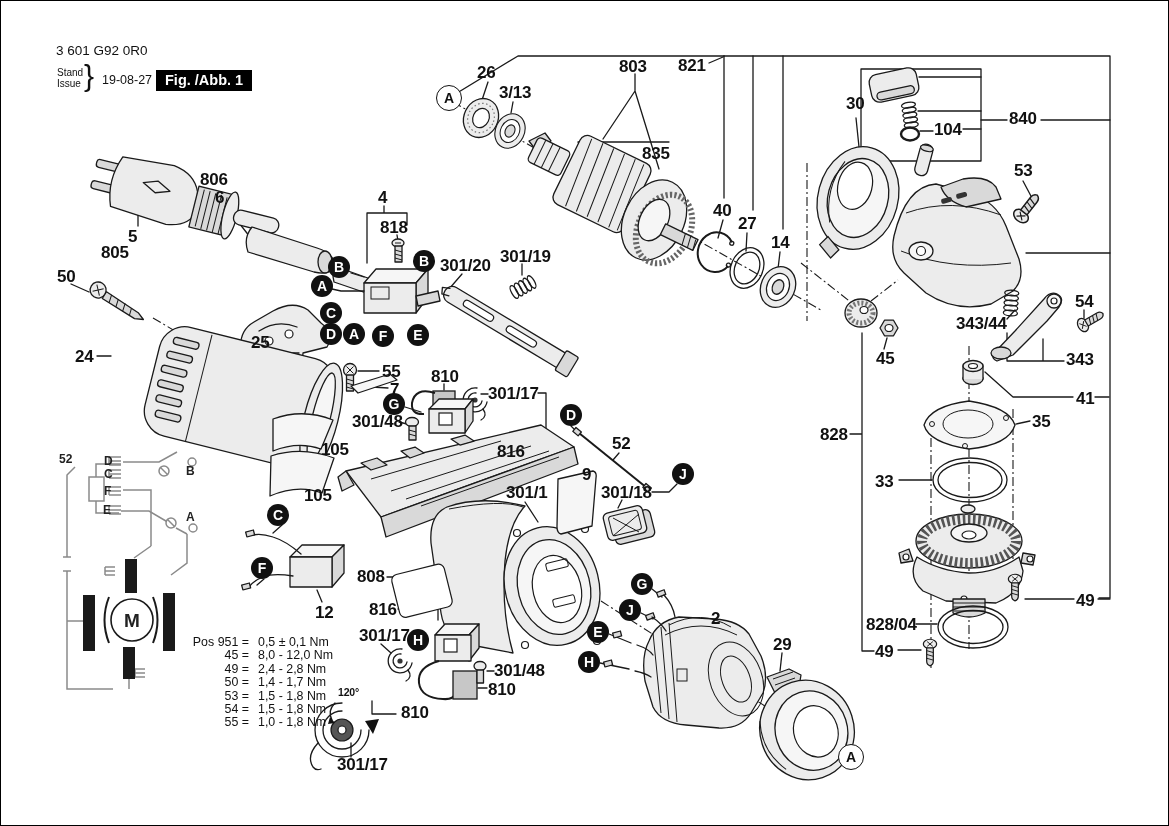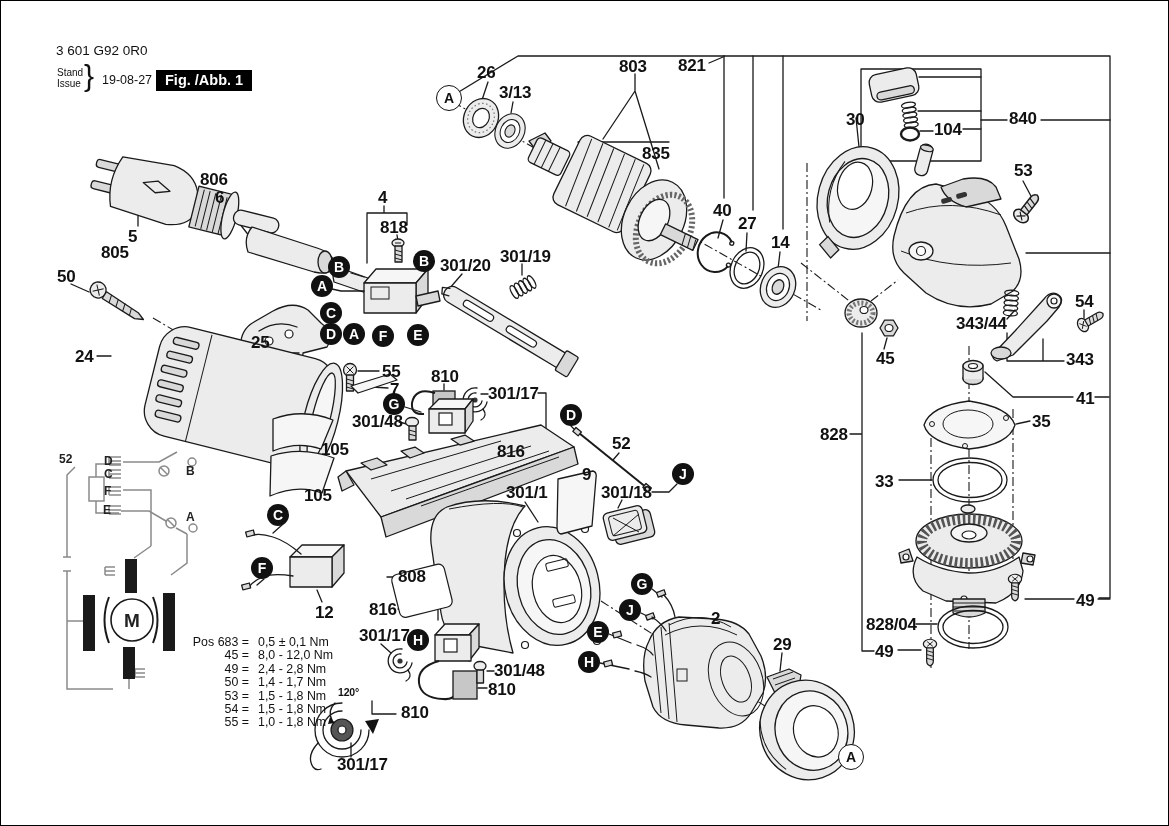--- a/index.html
+++ b/index.html
@@ -497,21 +497,21 @@
     <div>Issue</div>
   </div>
   <div class="brace">}</div>
   <div class="date">19-08-27</div>
   <div class="figbox">Fig. /Abb. 1</div>
 
   <div class="torque">
     <div style="margin-top:9px;">
 
     <div class="trow">
-          <span class="tp">Pos 683 =</span>
+          <span class="tp">Pos 951 =</span>
           <span class="tv">0,5 ± 0,1 Nm</span>
         </div>
         <div class="trow">
           <span class="tp">45 =</span>
           <span class="tv">8,0 - 12,0 Nm</span>
         </div>
         <div class="trow">
           <span class="tp">49 =</span>
           <span class="tv">2,4 - 2,8 Nm</span>
         </div>
@@ -535,21 +535,21 @@
   </div>
 
 
   <div>
 
   <div class="plbl" style="left: 476px; top: 63px;">26</div>
       <div class="plbl" style="left: 498px; top: 83px;">3/13</div>
       <div class="plbl" style="left: 618px; top: 57px;">803</div>
       <div class="plbl" style="left: 677px; top: 56px;">821</div>
       <div class="plbl" style="left: 641px; top: 144px;">835</div>
-      <div class="plbl" style="left: 845px; top: 110px;">30</div>
+      <div class="plbl" style="left: 845px; top: 94px;">30</div>
       <div class="plbl" style="left: 933px; top: 120px;">104</div>
       <div class="plbl" style="left: 1008px; top: 109px;">840</div>
       <div class="plbl" style="left: 1013px; top: 161px;">53</div>
       <div class="plbl" style="left: 199px; top: 170px;">806</div>
       <div class="plbl" style="left: 214px; top: 188px;">6</div>
       <div class="plbl" style="left: 127px; top: 227px;">5</div>
       <div class="plbl" style="left: 100px; top: 243px;">805</div>
       <div class="plbl" style="left: 56px; top: 267px;">50</div>
       <div class="plbl" style="left: 74px; top: 347px;">24</div>
       <div class="plbl" style="left: 250px; top: 333px;">25</div>
@@ -563,21 +563,21 @@
       <div class="plbl" style="left: 351px; top: 412px;">301/48</div>
       <div class="plbl" style="left: 487px; top: 384px;">301/17</div>
       <div class="plbl" style="left: 496px; top: 442px;">816</div>
       <div class="plbl" style="left: 611px; top: 434px;">52</div>
       <div class="plbl" style="left: 581px; top: 465px;">9</div>
       <div class="plbl" style="left: 600px; top: 483px;">301/18</div>
       <div class="plbl" style="left: 505px; top: 483px;">301/1</div>
       <div class="plbl" style="left: 320px; top: 440px;">105</div>
       <div class="plbl" style="left: 303px; top: 486px;">105</div>
       <div class="plbl" style="left: 314px; top: 603px;">12</div>
-      <div class="plbl" style="left: 356px; top: 567px; margin-left: 41px;">808</div>
+      <div class="plbl" style="left: 356px; top: 567px;">808</div>
       <div class="plbl" style="left: 368px; top: 600px;">816</div>
       <div class="plbl" style="left: 358px; top: 626px;">301/17</div>
       <div class="plbl" style="left: 493px; top: 661px;">301/48</div>
       <div class="plbl" style="left: 487px; top: 680px;">810</div>
       <div class="plbl" style="left: 400px; top: 703px;">810</div>
       <div class="plbl" style="left: 336px; top: 755px;">301/17</div>
       <div class="plbl sm" style="left: 337px; top: 686px;">120°</div>
       <div class="plbl" style="left: 710px; top: 609px;">2</div>
       <div class="plbl" style="left: 772px; top: 635px;">29</div>
       <div class="plbl" style="left: 712px; top: 201px;">40</div>

